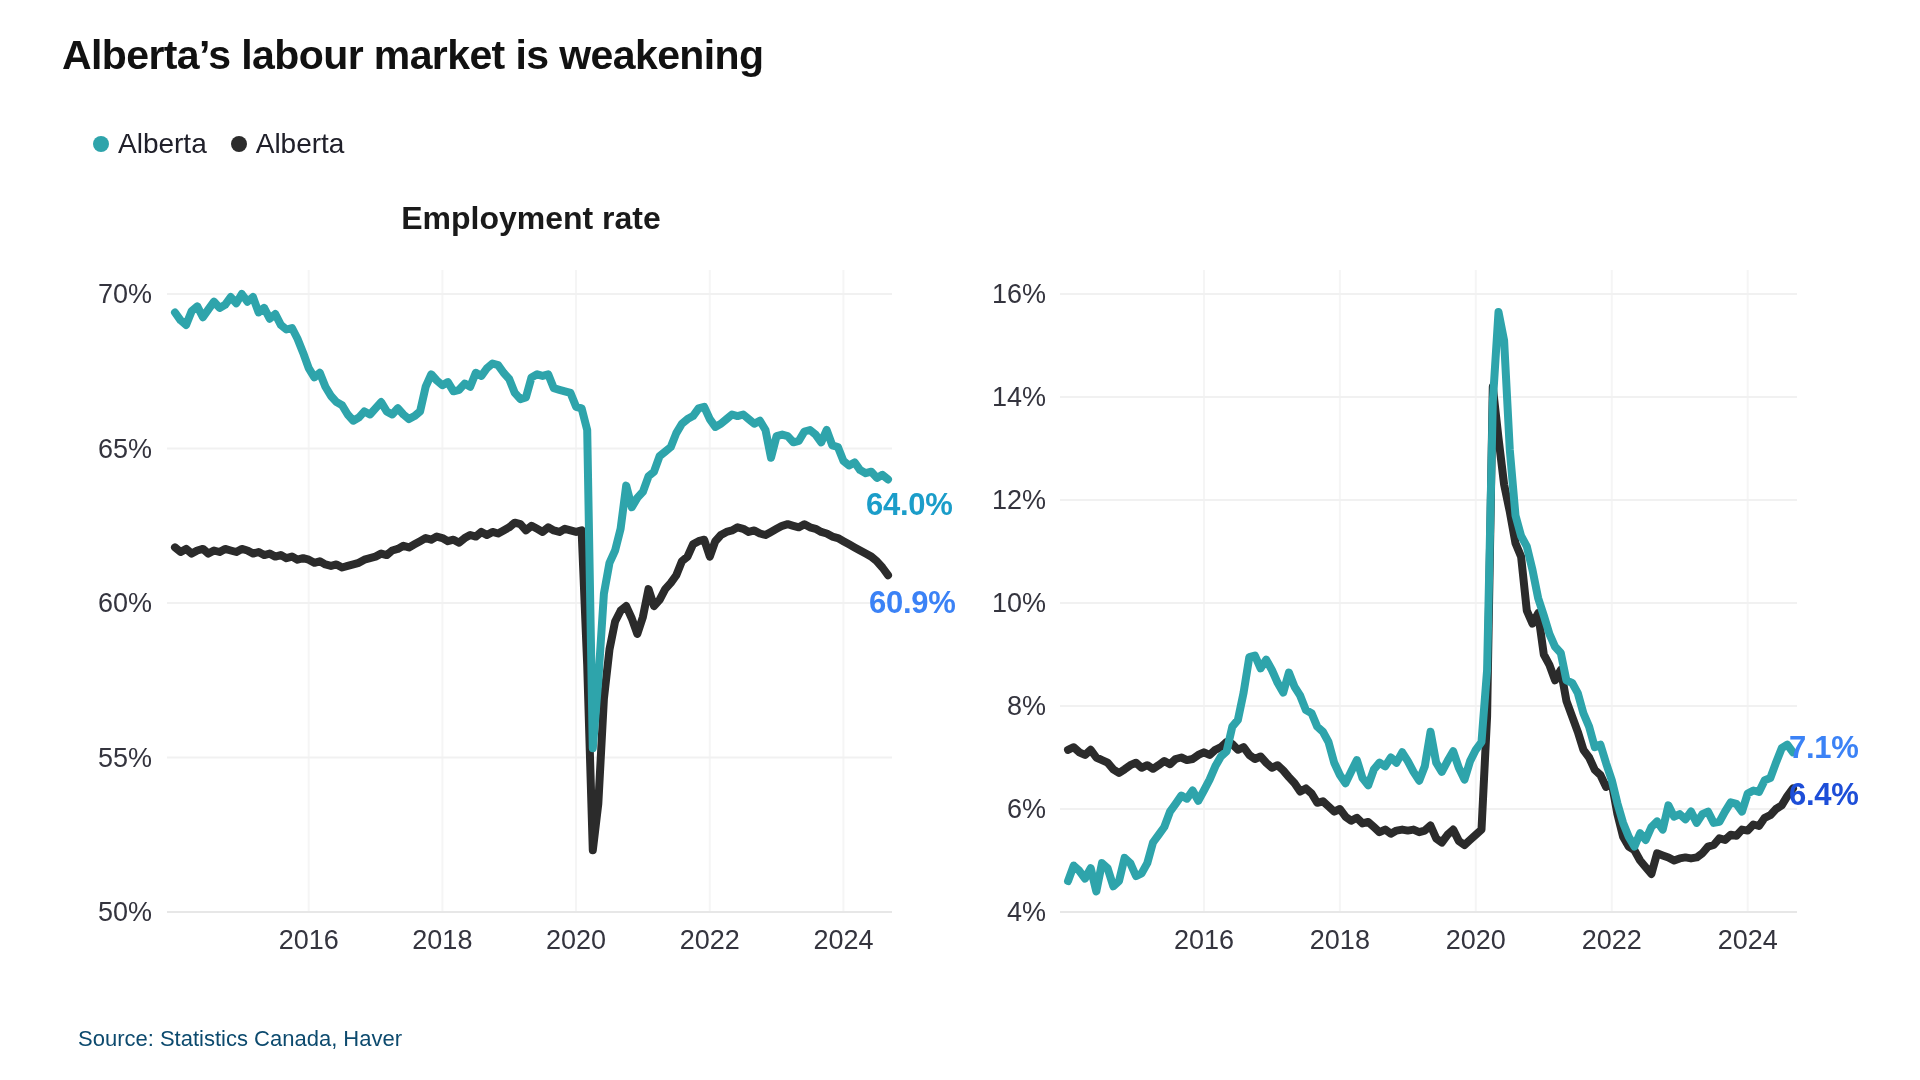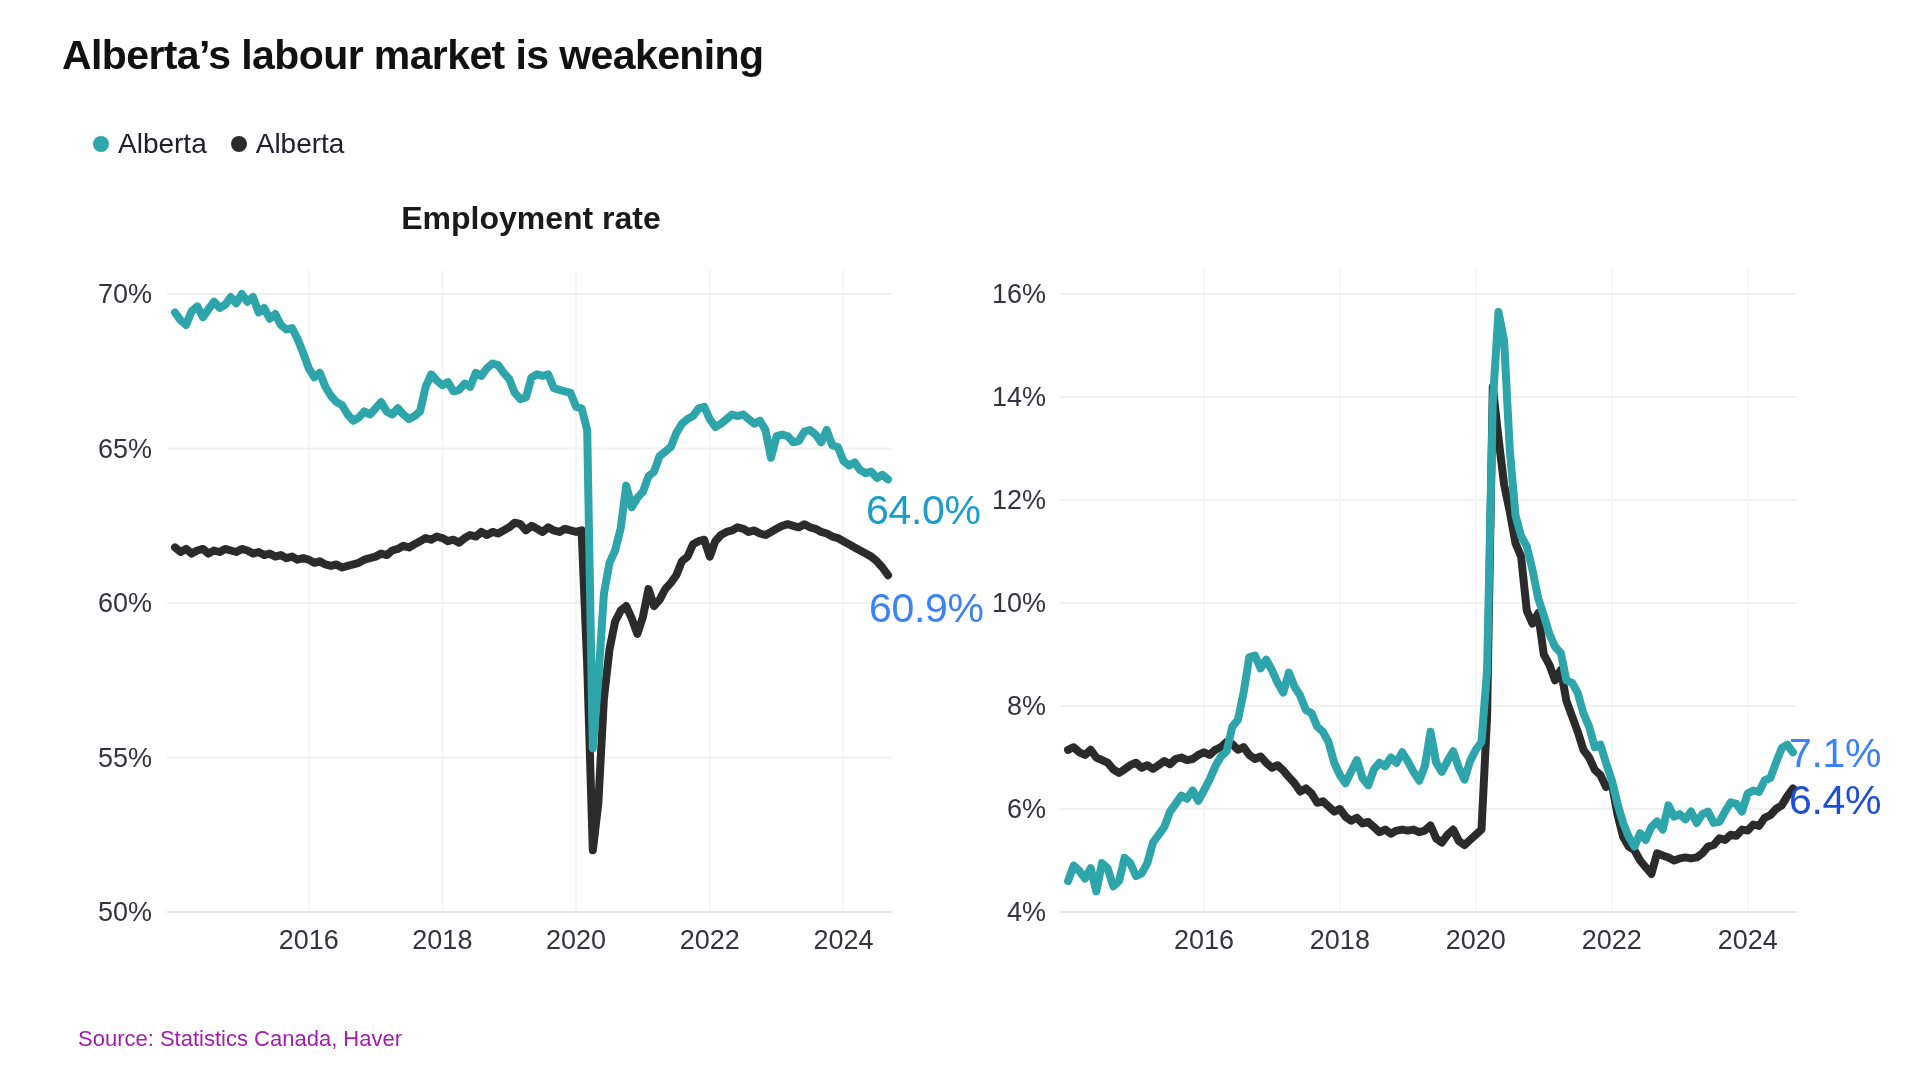--- a/index.html
+++ b/index.html
@@ -10,26 +10,26 @@
   .legend{position:absolute;left:93px;top:128px;display:flex;align-items:center;gap:24px;}
   .legend-item{display:flex;align-items:center;gap:9px;}
   .legend-dot{width:16px;height:16px;border-radius:50%;}
   .legend-label{font-size:28px;color:#20202a;}
   .chart-title{position:absolute;top:200px;width:640px;text-align:center;font-size:32px;
                color:#1a1a1a;font-weight:700;}
   #title-left{left:211px;}
   #title-right{left:1110px;}
   #chart-canvas{position:absolute;left:0;top:0;}
   #chart-canvas text{font-family:"Liberation Sans",sans-serif;font-size:27px;fill:#34343e;}
-  .end-label{position:absolute;font-size:41px;font-weight:400;letter-spacing:-0.3px;}
+  .end-label{position:absolute;font-size:31px;font-weight:700;letter-spacing:-0.3px;}
   #lbl-emp-alberta{left:866px;top:487px;}
   #lbl-emp-canada{left:869px;top:585px;}
   #lbl-unemp-alberta{left:1789px;top:730px;}
   #lbl-unemp-canada{left:1789px;top:777px;}
-  .source{position:absolute;left:78px;top:1026px;font-size:22px;color:#a21caf;}
+  .source{position:absolute;left:78px;top:1026px;font-size:22px;color:#0c4a6e;}
 </style>
 </head>
 <body>
 
 <div class="canvas">
 
   <div class="headline">Alberta’s labour market is weakening</div>
 
   <div class="legend">
     <div class="legend-item">

